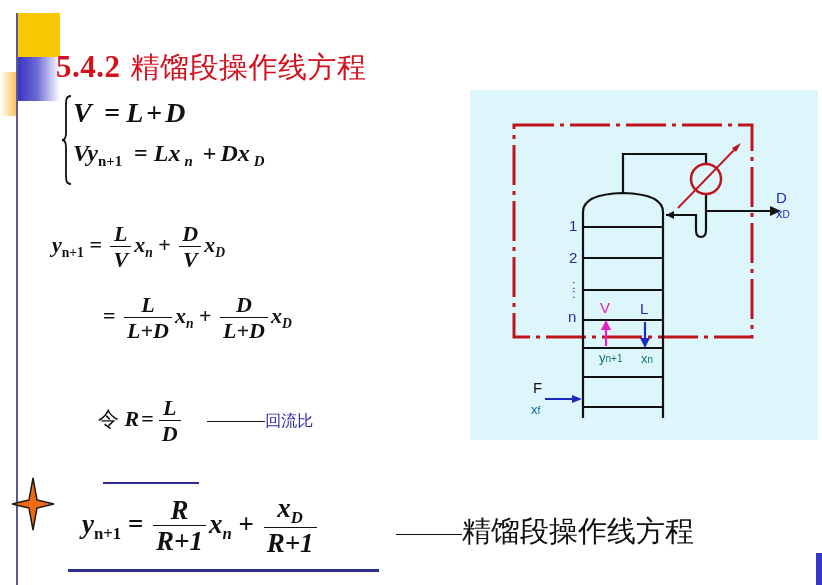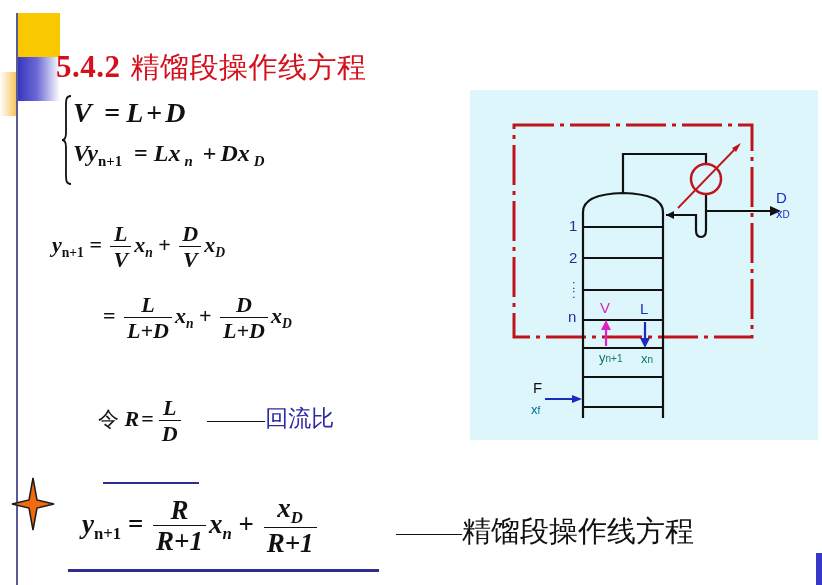--- a/index.html
+++ b/index.html
@@ -80,21 +80,21 @@
 <div class="math" style="left:103px; top:293px; font-size:22px;">
   <span class="up">=</span>
   <span class="frac"><span class="num">L</span><span class="den">L+D</span></span><span>x</span><span class="sub">n</span>
   <span class="up">+</span>
   <span class="frac"><span class="num">D</span><span class="den">L+D</span></span><span>x</span><span class="sub">D</span>
 </div>
 
 <div class="math" style="left:70px; top:396px; font-size:22px;margin-left:28px;">
   <span class="cn-text" style="font-size:21px;">令</span>
   <span>R</span><span class="up" style="margin:0 2px;">=</span><span class="frac"><span class="num">L</span><span class="den">D</span></span>
-  <span class="dash" style="width:58px; margin-left:18px;"></span><span class="cn-text" style="font-size:23px; color:#2d2aa6;">回流比</span>
+  <span class="dash" style="width:58px; margin-left:18px;"></span><span class="cn-text" style="font-size:16px; color:#2d2aa6;">回流比</span>
 </div>
 
 <svg class="star" width="46" height="56" viewBox="0 0 46 56">
   <path d="M23 2 L27 24 L44 28 L27 32 L23 54 L19 32 L2 28 L19 24 Z" fill="#f06a10" stroke="#1a1a1a" stroke-width="1.5"></path>
 </svg>
 <div class="line-over"></div>
 <div class="line-under"></div>
 
 <div class="math" style="left:82px; top:494px; font-size:27px;">
   <span>y</span><span class="sub up">n+1</span>

